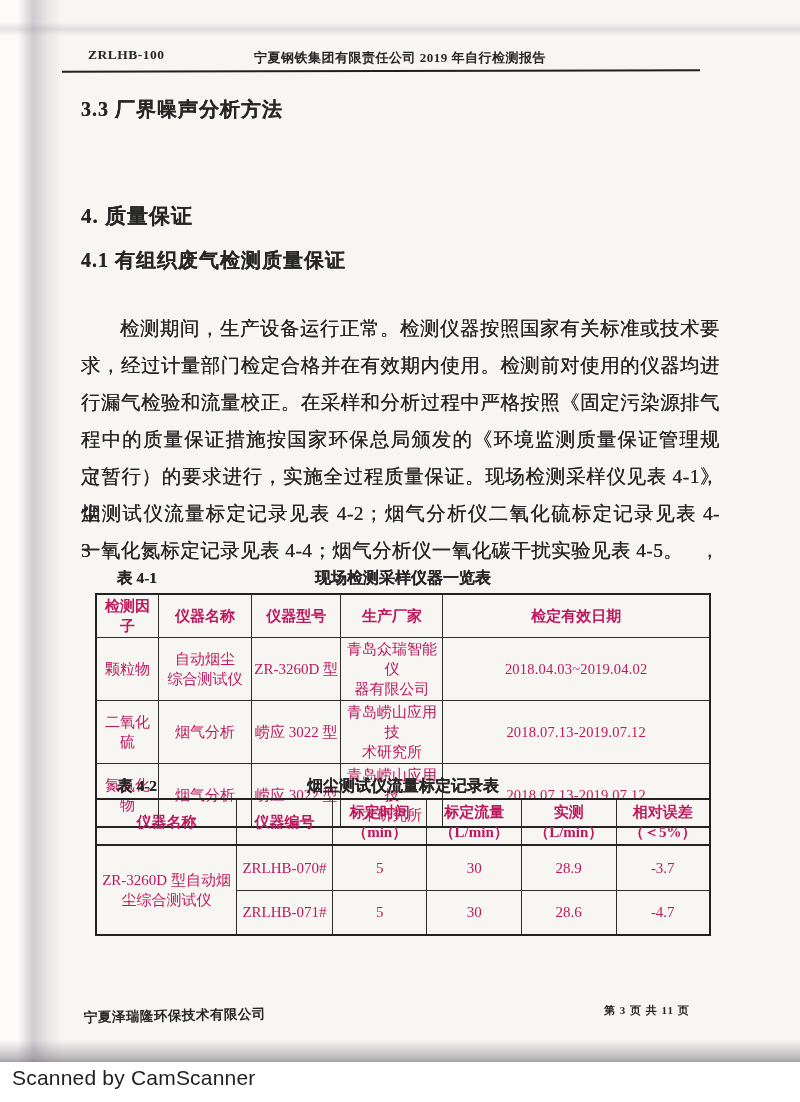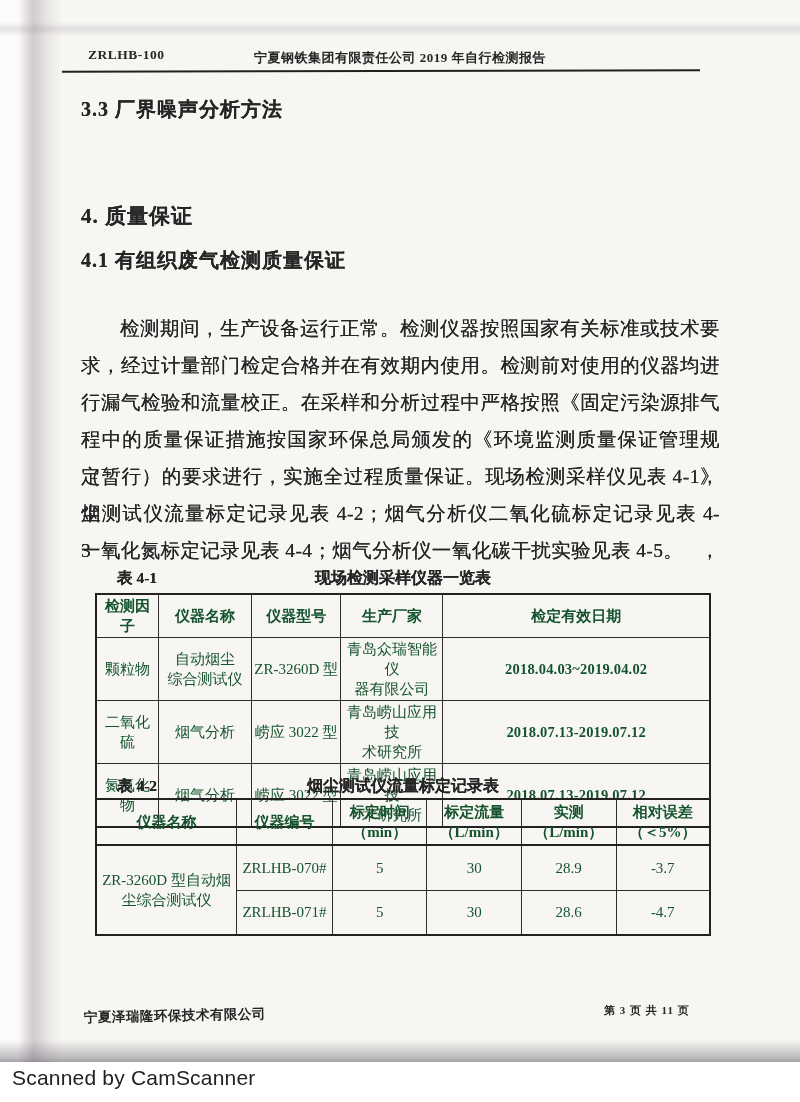--- a/index.html
+++ b/index.html
@@ -36,34 +36,34 @@
   .para{position:absolute;left:81px;width:639px;font-size:19.5px;letter-spacing:.4px;}
   .tl{line-height:37px;height:37px;text-align:justify;text-align-last:justify;text-shadow:0 0 .3px #262626;white-space:nowrap;}
   .para .tl{white-space:normal;}
   .tl.ind{text-indent:2em;}
   .tl.end{text-align-last:left;}
   
   .caption{position:absolute;left:95px;width:616px;text-align:center;font-size:16px;font-weight:700;text-shadow:0 0 .3px #262626;}
   .caption .cap-label{position:absolute;left:22px;top:0;font-size:15.5px;font-weight:700;text-align:right;}
   
   table{border-collapse:collapse;table-layout:fixed;position:absolute;left:95px;width:616px;
-        font-size:15px;color:#14532d;}
+        font-size:15px;color:#be185d;}
   th,td{border:1px solid #2e2d2c;text-align:center;vertical-align:middle;padding:1px 2px;
         line-height:20px;white-space:pre-line;font-weight:400;overflow:hidden;}
   thead th{font-weight:600;}
   .t1{top:593px;border:2.5px solid #232221;}
   .t1 .c1{width:10.2%}.t1 .c2{width:15.1%}.t1 .c3{width:14.6%}.t1 .c4{width:16.6%}.t1 .c5{width:43.5%}
   .t1 thead tr{height:38px;}
   .t1 .r1{height:46px;}.t1 .r2{height:44px;}.t1 .r3{height:44px;}
   .t2{top:798px;border:2.5px solid #232221;}
   .t2 .c1{width:22.9%}.t2 .c2{width:15.6%}.t2 .c3{width:15.4%}.t2 .c4{width:15.4%}.t2 .c5{width:15.4%}.t2 .c6{width:15.3%}
   .t2 thead tr{height:46px;}
   .t2 thead th{border-bottom:2px solid #232221;}
   .t2 tbody tr{height:45px;}
-  .date-cell{font-size:14.5px;letter-spacing:.2px;font-weight:bold;}
+  .date-cell{font-size:14.5px;letter-spacing:.2px;}
   
   .footer-company{position:absolute;left:84px;top:1007px;font-size:13.5px;font-weight:700;transform:rotate(-1.2deg);letter-spacing:.5px;}
   .footer-page{position:absolute;left:604px;top:1003px;font-size:11px;font-weight:600;letter-spacing:1px;}
   
   .scan-strip{position:absolute;left:4px;top:1062px;width:800px;height:32px;background:#ffffff;}
   .scan-label{position:absolute;left:8px;top:4px;font-family:"Liberation Sans","DejaVu Sans",sans-serif;
               font-size:21px;color:#222;letter-spacing:.2px;}
 </style>
 </head>
 <body>

